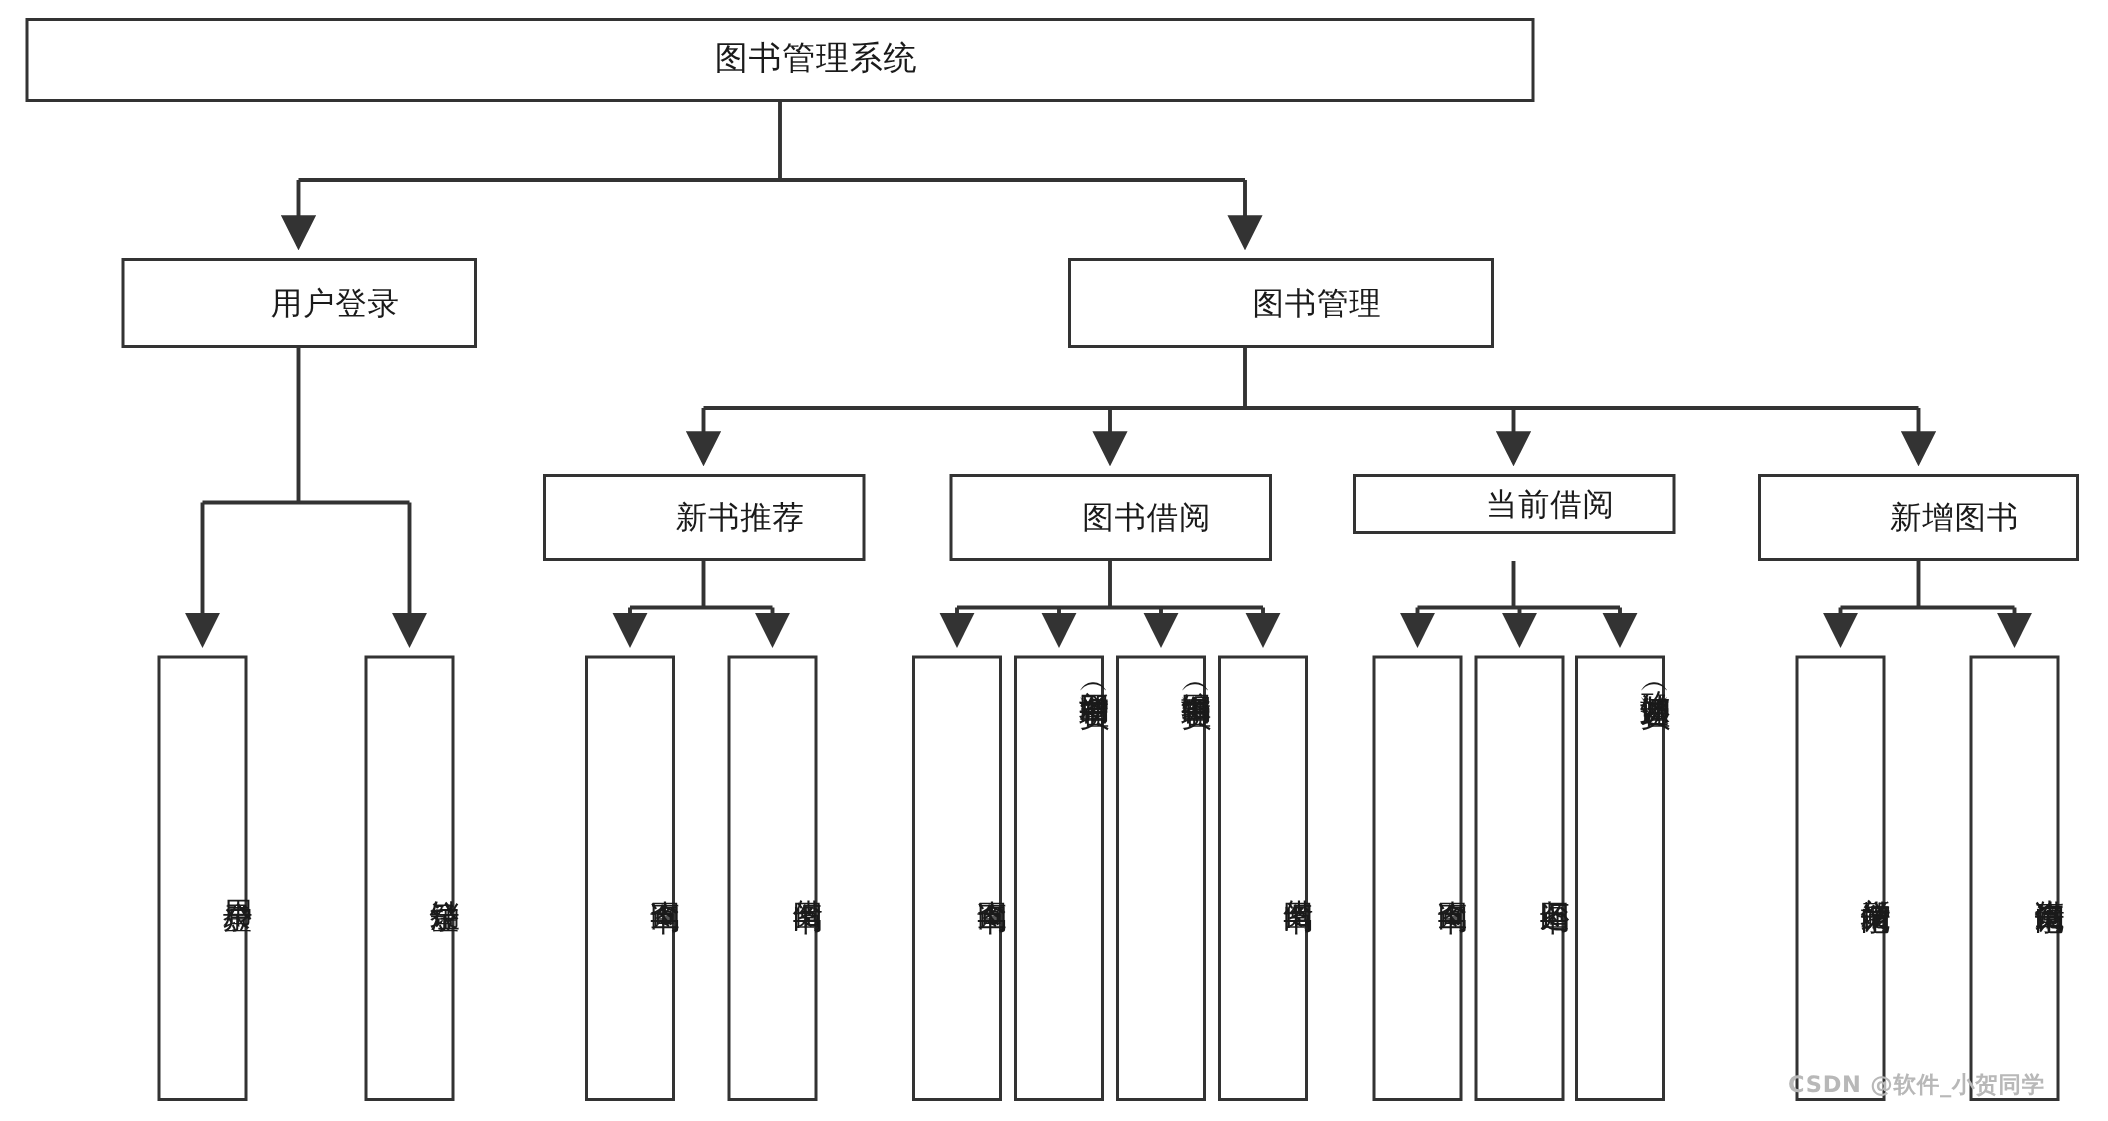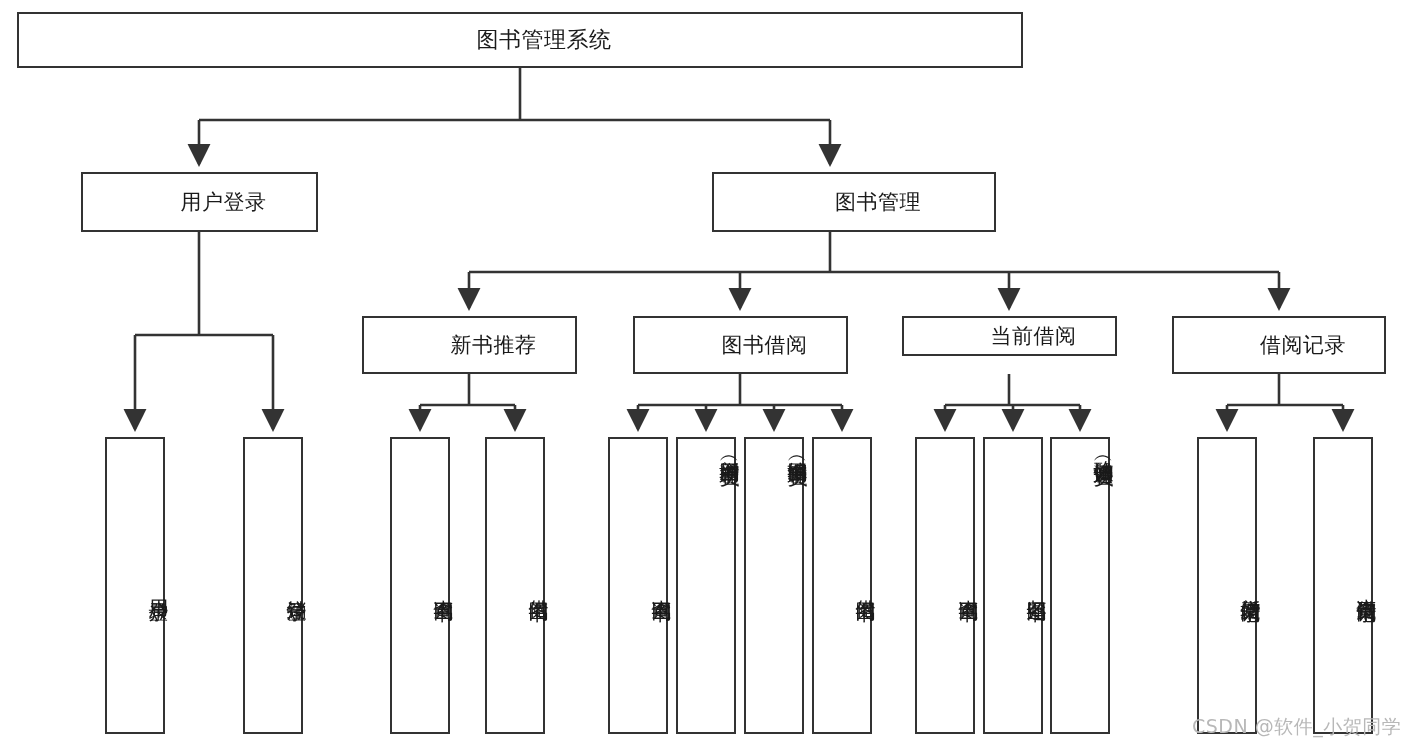--- a/index.html
+++ b/index.html
@@ -65,24 +65,25 @@
     letter-spacing: 1px;
     white-space: pre;
   }
   .node.vert.mid {
     align-items: center;
     padding-top: 0;
   }
   .watermark {
     position: absolute;
     color: #b8b8b8;
-    font-size: 19px;
+    font-size: 15px;
     letter-spacing: 0.5px;
     white-space: nowrap;
     font-family: "DejaVu Sans", "Liberation Sans", sans-serif;
+    font-weight: bold;
   }
 </style>
 </head>
 <body>
 
 <div id="canvas">
   <svg id="edges" viewBox="0 0 1405 747" width="1405" height="747">
     <defs>
       <marker id="arrow" viewBox="0 0 12 12" refX="10.5" refY="6" markerWidth="9" markerHeight="9" orient="auto-start-reverse">
         <path d="M 0 0 L 12 6 L 0 12 z" fill="#333333"></path>
@@ -146,21 +147,21 @@
   <div class="node horiz" style="left: 362px; top: 316px; width: 215px; height: 58px;">
     <span class="label">新书推荐</span>
   </div>
   <div class="node horiz" style="left: 633px; top: 316px; width: 215px; height: 58px;">
     <span class="label">图书借阅</span>
   </div>
   <div class="node horiz" style="left: 902px; top: 316px; width: 215px; height: 40px;">
     <span class="label">当前借阅</span>
   </div>
   <div class="node horiz" style="left: 1172px; top: 316px; width: 214px; height: 58px;">
-    <span class="label">借阅记录</span>
+    <span class="label">新增图书</span>
   </div>
 
   <div class="node vert mid" style="left: 105px; top: 437px; width: 60px; height: 297px;">
     <span class="label">用户登录</span>
   </div>
   <div class="node vert mid" style="left: 243px; top: 437px; width: 60px; height: 297px;">
     <span class="label">注销登录</span>
   </div>
   <div class="node vert mid" style="left: 390px; top: 437px; width: 60px; height: 297px;">
     <span class="label">查询图书</span>

